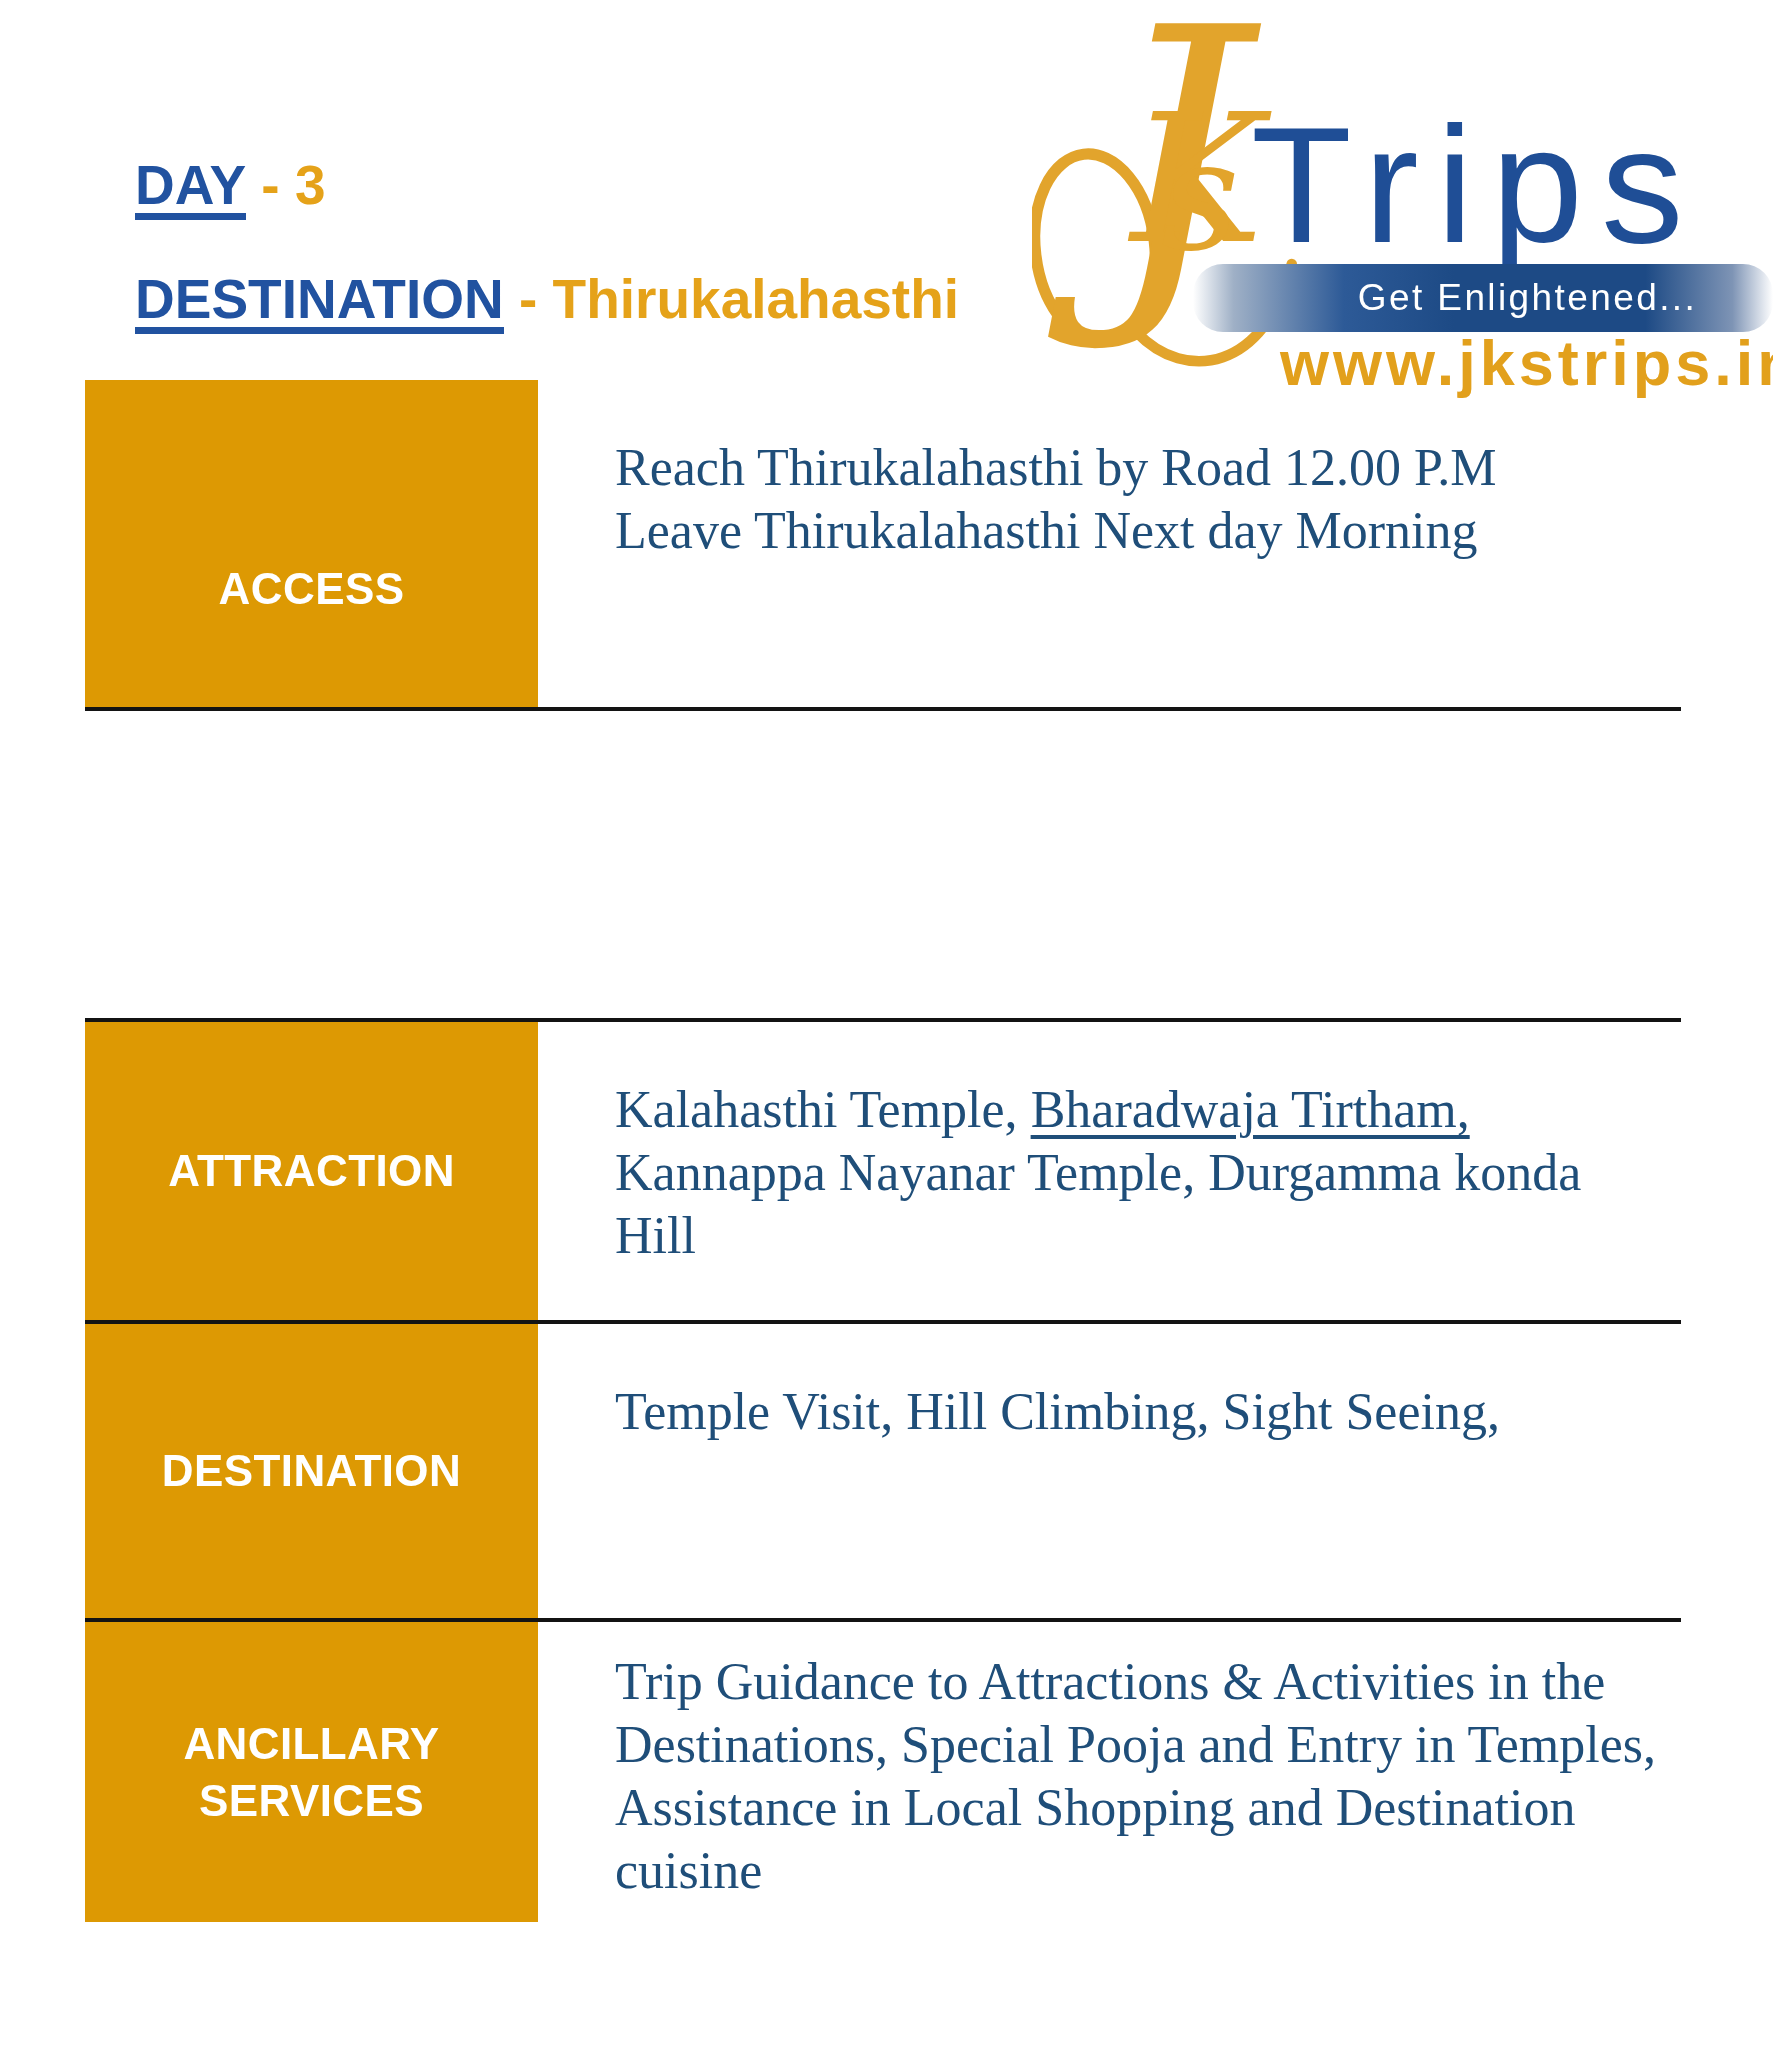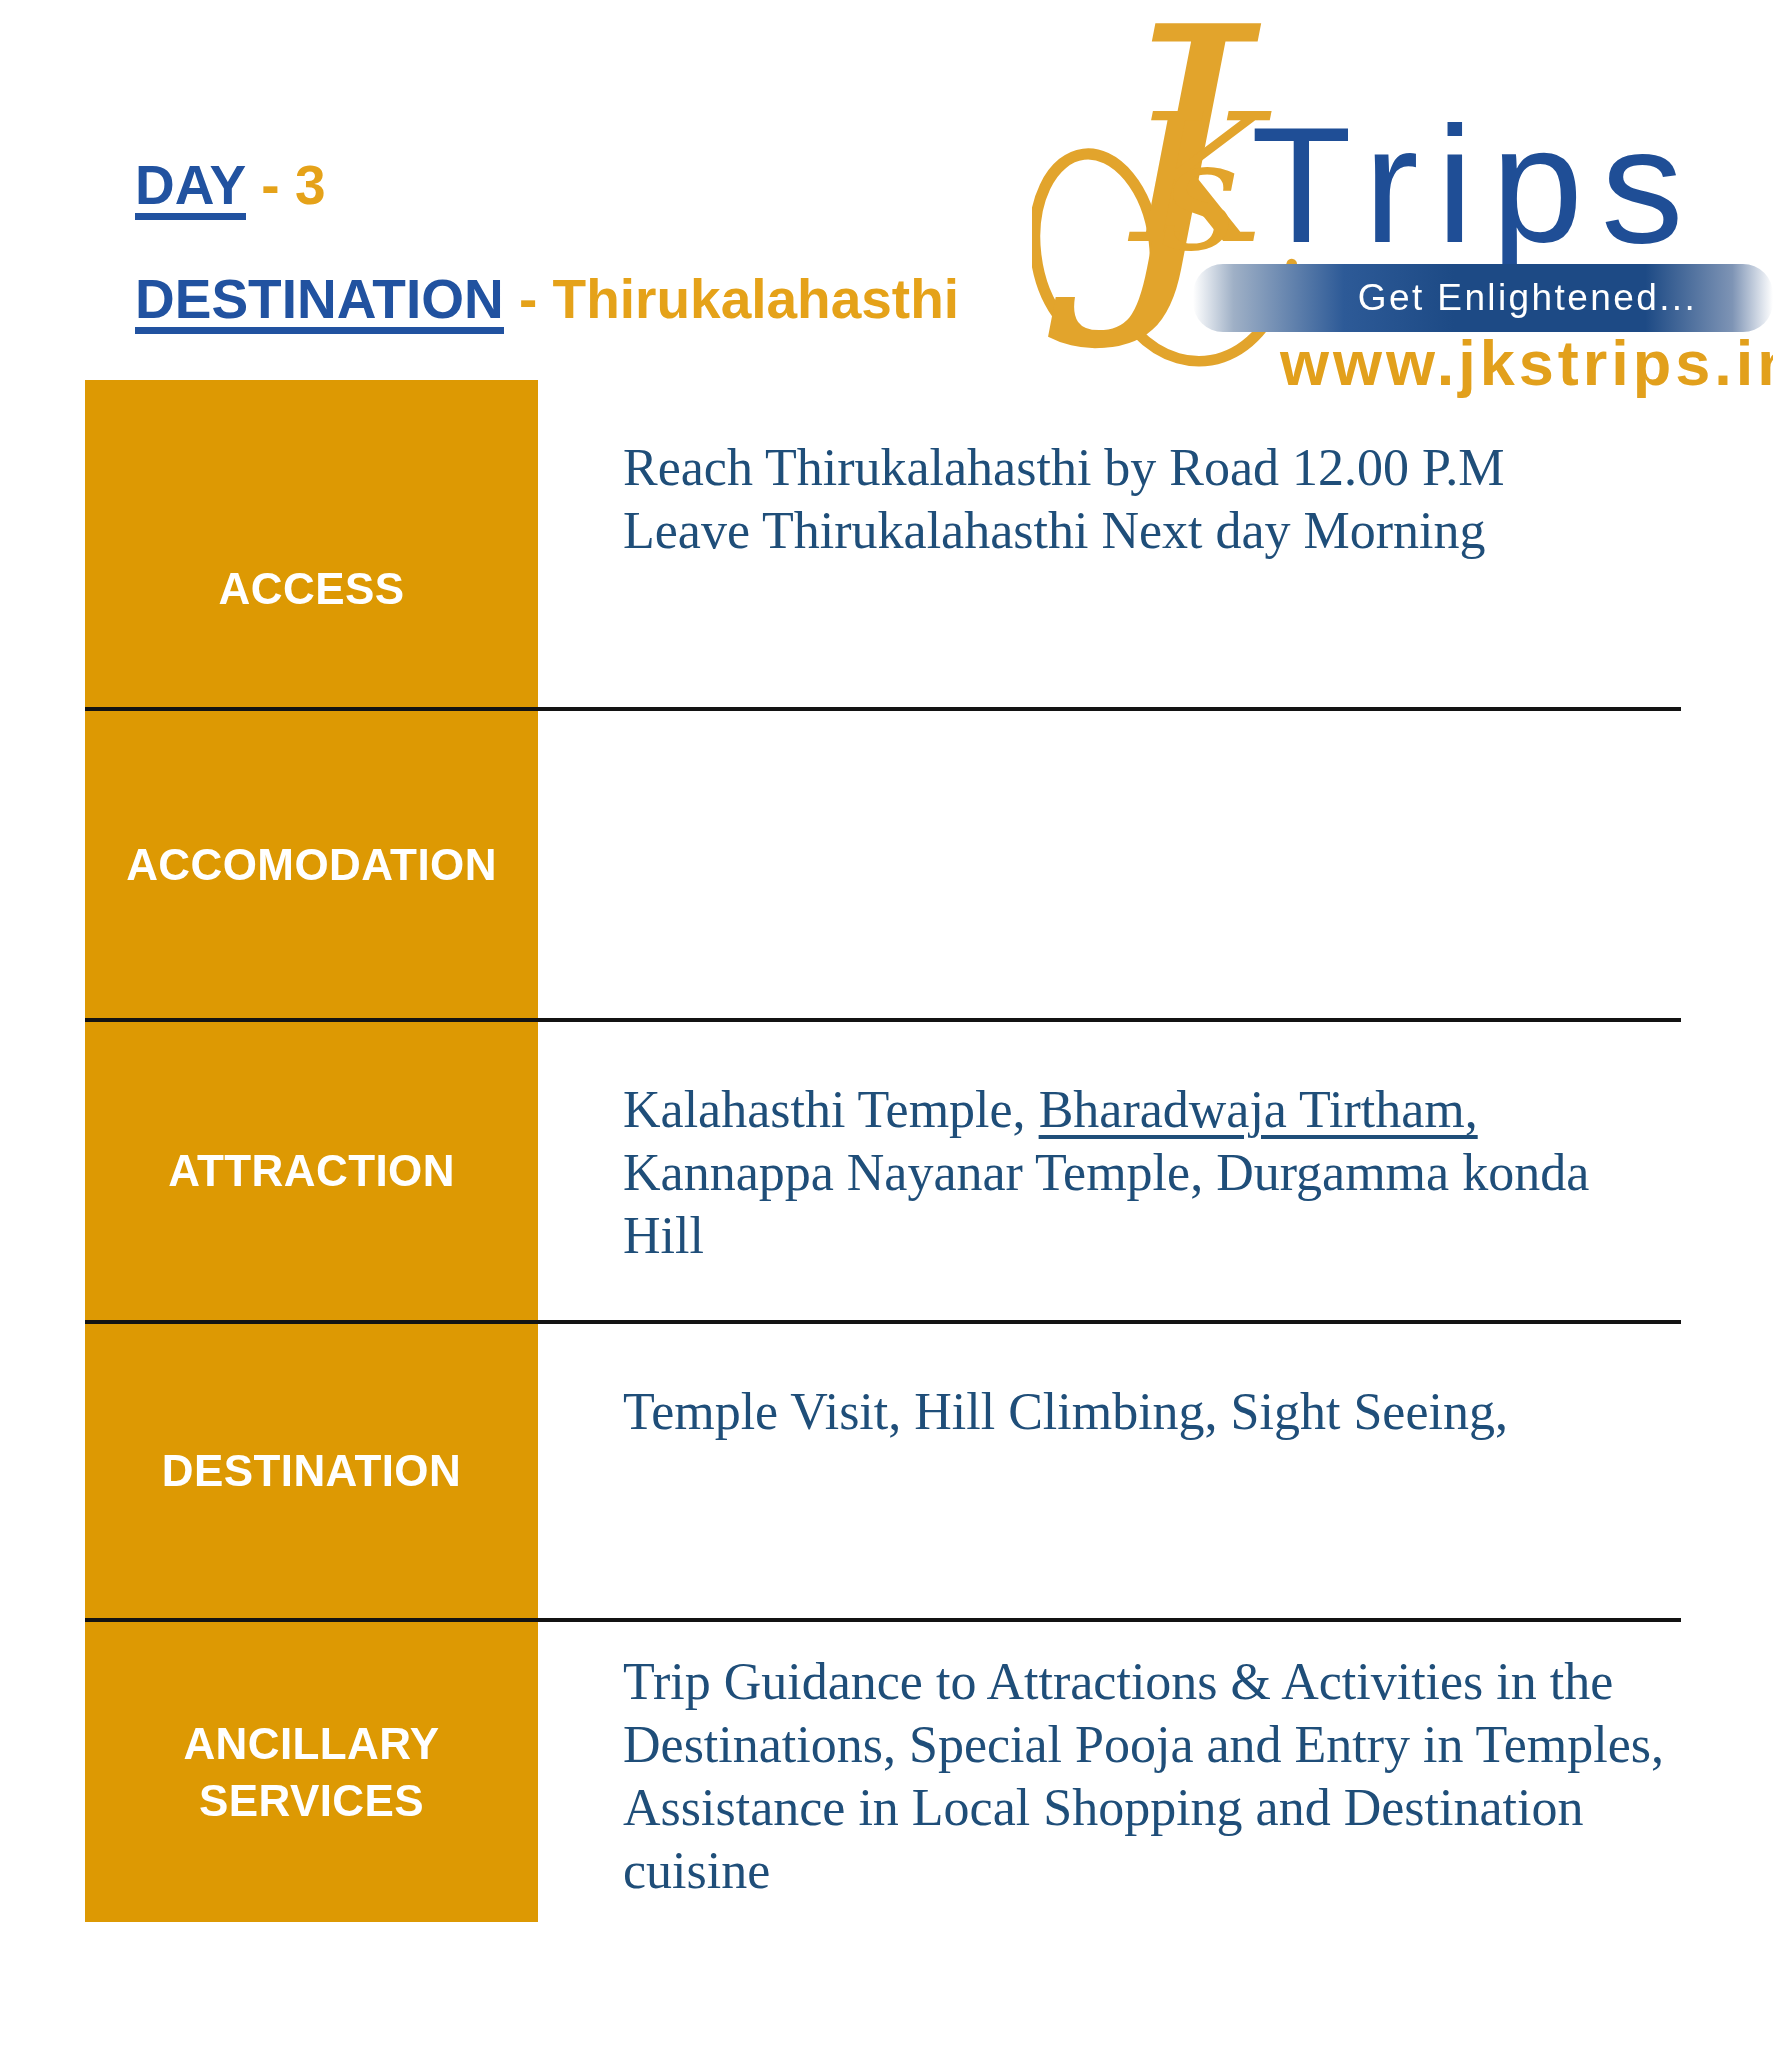--- a/index.html
+++ b/index.html
@@ -43,21 +43,21 @@
   .row-4{height:298px;}
   .row-5{height:304px;}
   .cell-label{
     flex:0 0 453px;background:#DD9903;color:#ffffff;font-weight:700;font-size:44px;
     display:flex;align-items:center;justify-content:center;text-align:center;
     white-space:pre-line;line-height:1.3;letter-spacing:0.4px;
   }
   .row-1 .cell-label span{transform:translateY(45px);}
   .cell-content{
     flex:1;color:#1F4E79;font-family:"Liberation Serif",serif;font-size:52px;
-    line-height:63px;padding:56px 16px 0 77px;white-space:pre-line;margin-left:8px;
+    line-height:63px;padding:56px 16px 0 77px;white-space:pre-line;
   }
   .row-5 .cell-content{padding-top:28px;}
   .u-inline{text-decoration:underline;text-decoration-thickness:4px;text-underline-offset:8px;}
 </style>
 </head>
 <body>
 
 <div id="canvas">
 
   <div id="hdr-day" class="hdr-line">
@@ -86,23 +86,20 @@
 
     <div class="row row-1">
       <div class="cell-label">
         <span>ACCESS</span>
       </div>
       <div class="cell-content">Reach Thirukalahasthi by Road 12.00 P.M
 Leave Thirukalahasthi Next day Morning</div>
     </div>
 
     <div class="row row-2">
-      <div class="cell-label">
-        <span>ACCOMODATION</span>
-      </div>
     </div>
 
     <div class="row row-3">
       <div class="cell-label">
         <span>ATTRACTION</span>
       </div>
       <div class="cell-content"><span>Kalahasthi Temple, </span><span class="u-inline">Bharadwaja Tirtham,</span><span>
 Kannappa Nayanar Temple, Durgamma konda
 Hill</span></div>
     </div>

